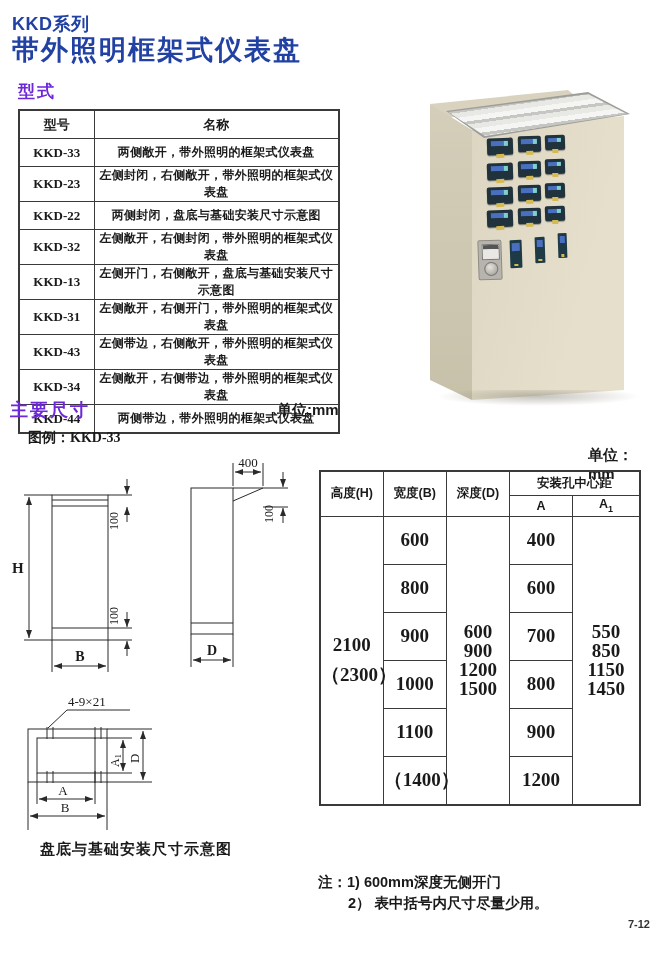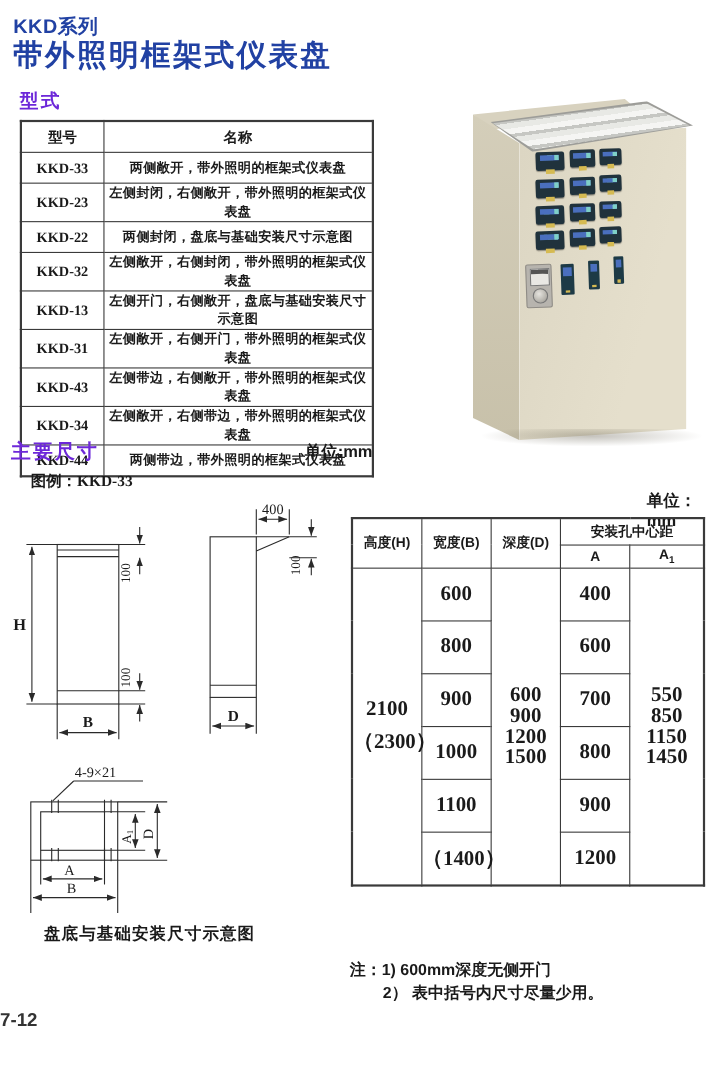--- a/index.html
+++ b/index.html
@@ -40,21 +40,21 @@
   table.dims td{font-family:"Liberation Serif",serif;font-size:19px;font-weight:600;height:47px;}
   table.dims td span{display:block;}
   td.cell-height span{line-height:30px;}
   td.cell-depth span,td.cell-a1 span{line-height:19px;}
   table.dims sub{font-size:9px;}
 
   
   .notes{left:318px;top:872px;width:330px;font-size:14.5px;font-weight:700;line-height:21px;}
   .notes .indent{padding-left:30px;}
   .base-caption{left:40px;top:840px;font-size:15px;font-weight:700;letter-spacing:1px;}
-  .page-number{left:0;top:918px;width:650px;text-align:left;font-size:17px;font-weight:700;color:#333;}
+  .page-number{left:0;top:918px;width:650px;text-align:right;font-size:11px;font-weight:700;color:#333;}
 
   
   svg .ln{stroke:#2a2a2a;stroke-width:1;fill:none;}
   svg text{fill:#1a1a1a;font-family:"Liberation Serif",serif;}
 
   
   .photo{left:418px;top:84px;width:232px;height:332px;}
   .photo > div{position:absolute;}
   .cab-top{left:0;top:0;width:232px;height:60px;background:#d8d2bf;
            clip-path:polygon(12px 20px,150px 6px,162px 16px,28px 34px);}

